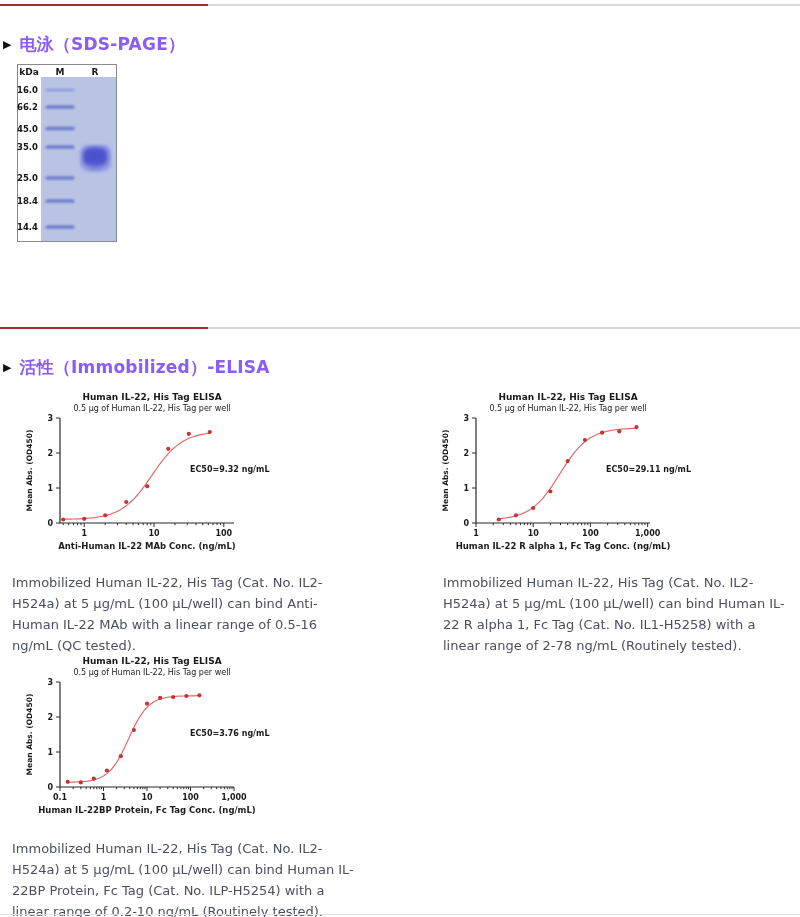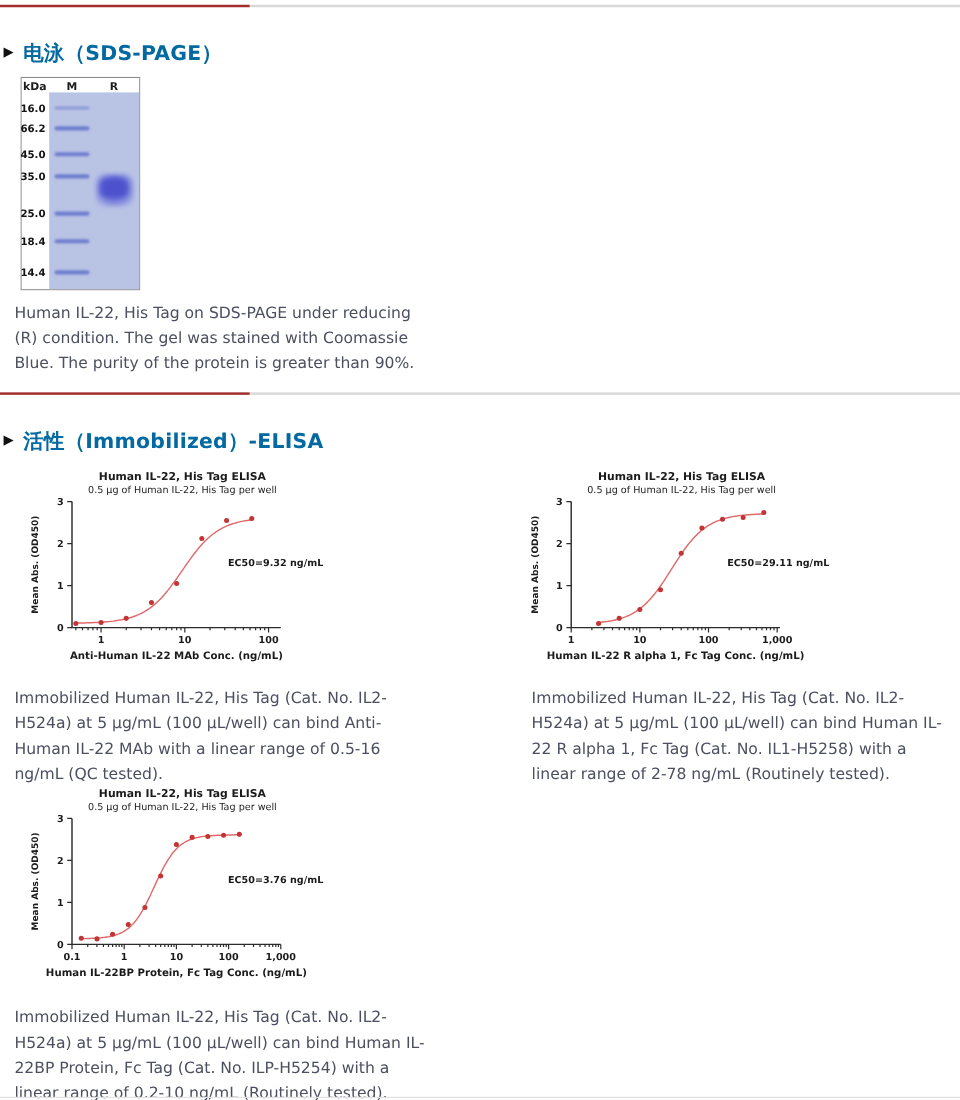--- a/index.html
+++ b/index.html
@@ -4,21 +4,21 @@
 <style>
   html,body{margin:0;padding:0;background:#ffffff;}
   .page{position:relative;width:800px;height:917px;background:#ffffff;overflow:hidden;
         font-family:"Liberation Sans",sans-serif;}
   .rule{position:absolute;left:0;width:800px;height:2px;background:#d8d8d8;}
   .rule .red-seg{position:absolute;left:0;top:0;width:208px;height:2px;background:#a52c2c;}
   .rule-bottom{position:absolute;left:0;width:800px;height:1px;background:#e2e2e2;}
   .section-header{position:absolute;left:3px;display:flex;align-items:center;gap:8px;}
   .tri{font-size:11px;color:#111;line-height:1;}
   .section-title{font-family:"DejaVu Sans",sans-serif;font-size:17px;font-weight:bold;
-                 color:#0369a1;margin:0;letter-spacing:0.2px;}
+                 color:#8b5cf6;margin:0;letter-spacing:0.2px;}
   .caption{position:absolute;margin:0;font-size:13px;line-height:21px;color:#4b4f60;
            font-family:"DejaVu Sans",sans-serif;}
   .gel-box{position:absolute;left:17px;top:64px;width:100px;height:178px;text-align:right;}
   .chart{position:absolute;width:300px;height:190px;}
   svg text{font-family:"DejaVu Sans",sans-serif;}
 </style>
 </head>
 <body>
 
 <div class="page">
@@ -64,21 +64,20 @@
         <text x="21" y="117" text-anchor="end" font-size="8.5" font-weight="bold" fill="#151515">25.0</text>
         <rect x="28.5" y="135.3" width="29" height="3.4" rx="1.5" fill="#5f6ecb" opacity="0.82" filter="url(#soft)"></rect>
         <text x="21" y="140" text-anchor="end" font-size="8.5" font-weight="bold" fill="#151515">18.4</text>
         <rect x="28.5" y="161.3" width="29" height="3.4" rx="1.5" fill="#5f6ecb" opacity="0.82" filter="url(#soft)"></rect>
         <text x="21" y="166" text-anchor="end" font-size="8.5" font-weight="bold" fill="#151515">14.4</text>
         <rect x="63" y="81" width="31" height="27" rx="7" fill="url(#blob)" filter="url(#soft2)"></rect>
         <rect x="67" y="85" width="22" height="15" rx="5" fill="#4b50cc" opacity="0.85" filter="url(#soft2)"></rect>
       </svg>
   </div>
 
-  <p class="caption" style="left:12px;top:251px;width:345px">Human IL-22, His Tag on SDS-PAGE under reducing (R) condition. The gel was stained with Coomassie Blue. The purity of the protein is greater than 90%.</p>
 
   <div class="rule" style="top:327px">
     <span class="red-seg"></span>
   </div>
 
   <div class="section-header" style="top:356px">
     <span class="tri">▶</span>
     <h2 class="section-title">活性（Immobilized）-ELISA</h2>
   </div>
 

